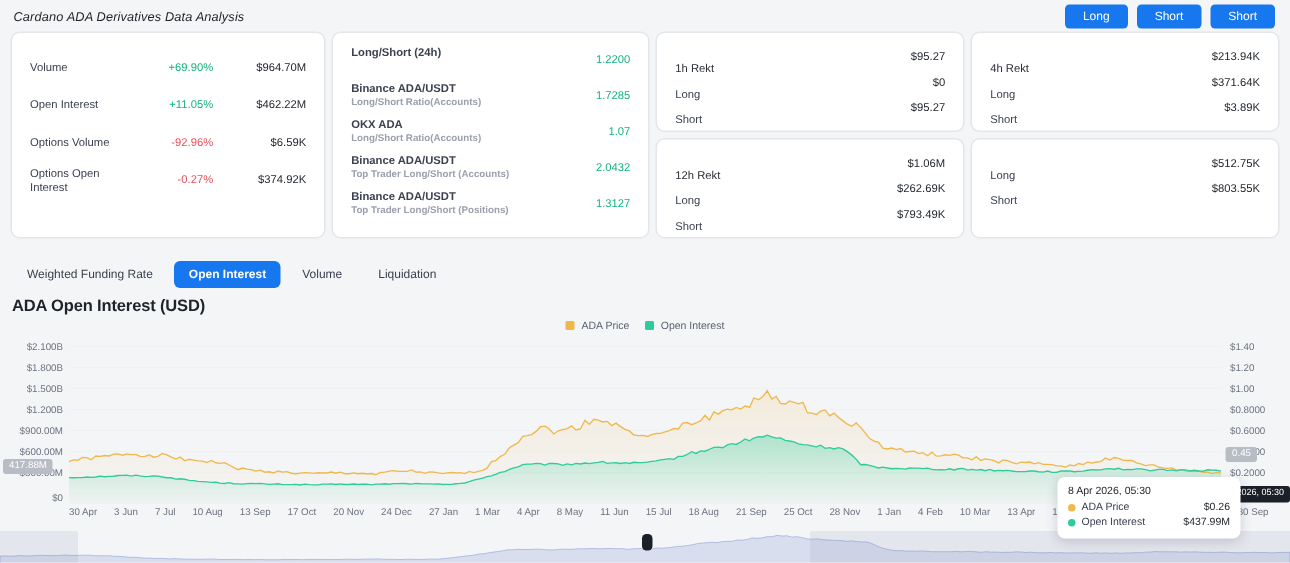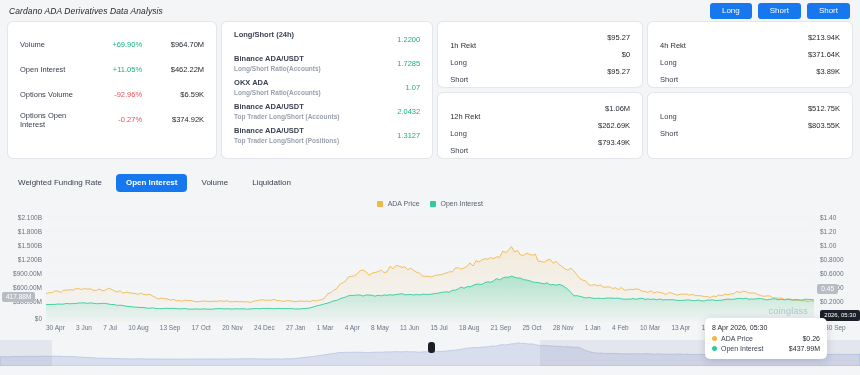--- a/index.html
+++ b/index.html
@@ -268,20 +268,21 @@
     </div>
   </div>
 
   <div class="tabs">
     <button class="tab">Weighted Funding Rate</button>
     <button class="tab active">Open Interest</button>
     <button class="tab">Volume</button>
     <button class="tab">Liquidation</button>
   </div>
 
+  <div class="chart-title">ADA Open Interest (USD)</div>
 
   <div class="chart-wrap">
 
     <div class="legend">
       <span>
         <span class="sw" style="background:#f0b84c"></span>
         <i>ADA Price</i>
       </span>
       <span>
         <span class="sw" style="background:#2ecc9b"></span>

